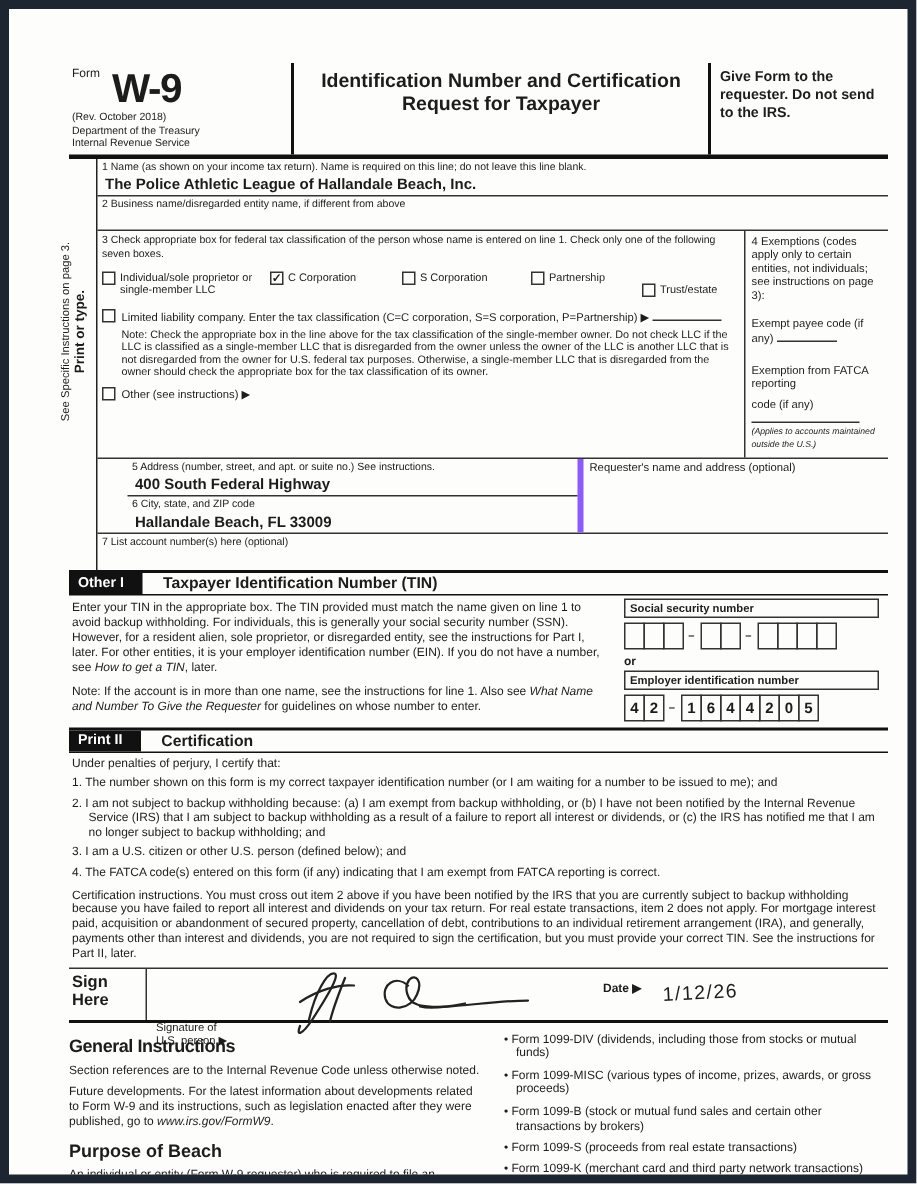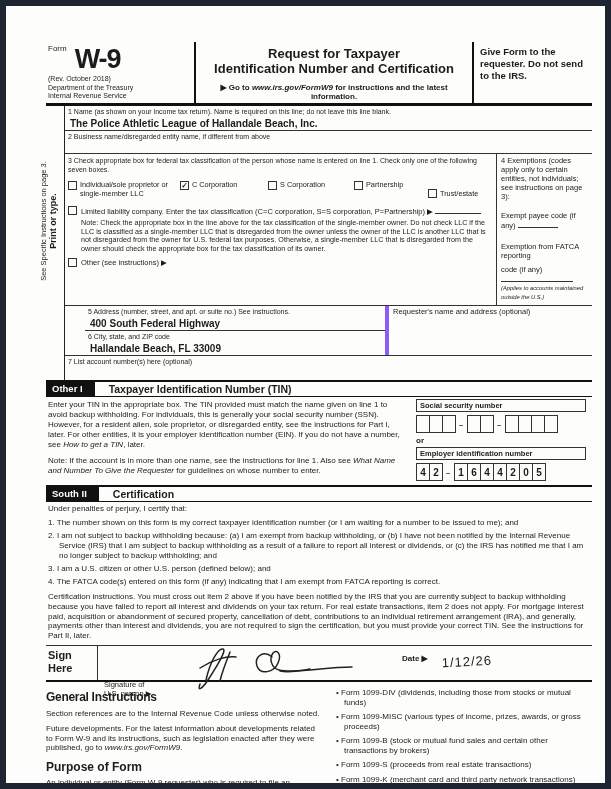--- a/index.html
+++ b/index.html
@@ -117,23 +117,22 @@
   <div class="wrap">
 
     <div class="hdr">
       <div class="hdr-left">
         <div><span class="hdr-form-word">Form</span><span class="hdr-w9">W-9</span></div>
         <div class="hdr-small">(Rev. October 2018)</div>
         <div class="hdr-small">Department of the Treasury</div>
         <div class="hdr-small">Internal Revenue Service</div>
       </div>
       <div class="hdr-mid">
+        <div class="hdr-title">Identification Number and Certification</div>
         <div class="hdr-title">Request for Taxpayer</div>
-        <div class="hdr-title">Identification Number and Certification</div>
-        <div class="hdr-sub"><span>▶ Go to </span><span class="it">www.irs.gov/FormW9</span><span> for instructions and the latest information.</span></div>
       </div>
       <div class="hdr-right">Give Form to the requester. Do not send to the IRS.</div>
     </div>
 
     <div class="fields">
       <div class="vert">
         <span class="l1">See Specific Instructions on page 3.</span>
         <span class="l2">Print or type.</span>
       </div>
 
@@ -256,21 +255,21 @@
           <span class="dcell">4</span>
           <span class="dcell">4</span>
           <span class="dcell">2</span>
           <span class="dcell">0</span>
           <span class="dcell">5</span>
         </div>
       </div>
     </div>
 
     <div class="partbar">
-      <span class="tag">South II</span>
+      <span class="tag">Print II</span>
       <span class="ptitle">Certification</span>
     </div>
 
     <div class="cert">
       <div class="cert-intro">Under penalties of perjury, I certify that:</div>
       <div class="cert-item">1. The number shown on this form is my correct taxpayer identification number (or I am waiting for a number to be issued to me); and</div>
       <div class="cert-item">2. I am not subject to backup withholding because: (a) I am exempt from backup withholding, or (b) I have not been notified by the Internal Revenue Service (IRS) that I am subject to backup withholding as a result of a failure to report all interest or dividends, or (c) the IRS has notified me that I am no longer subject to backup withholding; and</div>
       <div class="cert-item">3. I am a U.S. citizen or other U.S. person (defined below); and</div>
       <div class="cert-item">4. The FATCA code(s) entered on this form (if any) indicating that I am exempt from FATCA reporting is correct.</div>
       <div class="cert-instr"><span class="b">Certification instructions. </span><span>You must cross out item 2 above if you have been notified by the IRS that you are currently subject to backup withholding because you have failed to report all interest and dividends on your tax return. For real estate transactions, item 2 does not apply. For mortgage interest paid, acquisition or abandonment of secured property, cancellation of debt, contributions to an individual retirement arrangement (IRA), and generally, payments other than interest and dividends, you are not required to sign the certification, but you must provide your correct TIN. See the instructions for Part II, later.</span></div>
@@ -300,21 +299,21 @@
         <span class="date-label">Date ▶</span>
         <span class="date-val">1/12/26</span>
       </div>
     </div>
 
     <div class="gi">
       <div class="gi-left">
         <h1>General Instructions</h1>
         <p>Section references are to the Internal Revenue Code unless otherwise noted.</p>
         <p><span class="b">Future developments. </span><span>For the latest information about developments related to Form W-9 and its instructions, such as legislation enacted after they were published, go to </span><span class="it">www.irs.gov/FormW9</span><span>.</span></p>
-        <h2>Purpose of Form</h2>
+        <h2>Purpose of Beach</h2>
         <p>An individual or entity (Form W-9 requester) who is required to file an information return with the IRS must obtain your correct taxpayer identification number (TIN) which may be your social security number (SSN), individual taxpayer identification number (ITIN), adoption taxpayer identification number (ATIN), or employer identification number (EIN), to report on an information return the amount paid to you, or other amount reportable on an information return. Examples of information returns include, but are not limited to, the following.</p>
 
       </div>
       <div class="gi-right">
         <div class="bullet">• Form 1099-DIV (dividends, including those from stocks or mutual funds)</div>
         <div class="bullet">• Form 1099-MISC (various types of income, prizes, awards, or gross proceeds)</div>
         <div class="bullet">• Form 1099-B (stock or mutual fund sales and certain other transactions by brokers)</div>
         <div class="bullet">• Form 1099-S (proceeds from real estate transactions)</div>
         <div class="bullet">• Form 1099-K (merchant card and third party network transactions)</div>
         <div class="bullet">• Form 1098 (home mortgage interest), 1098-E (student loan interest), 1098-T (tuition)</div>

